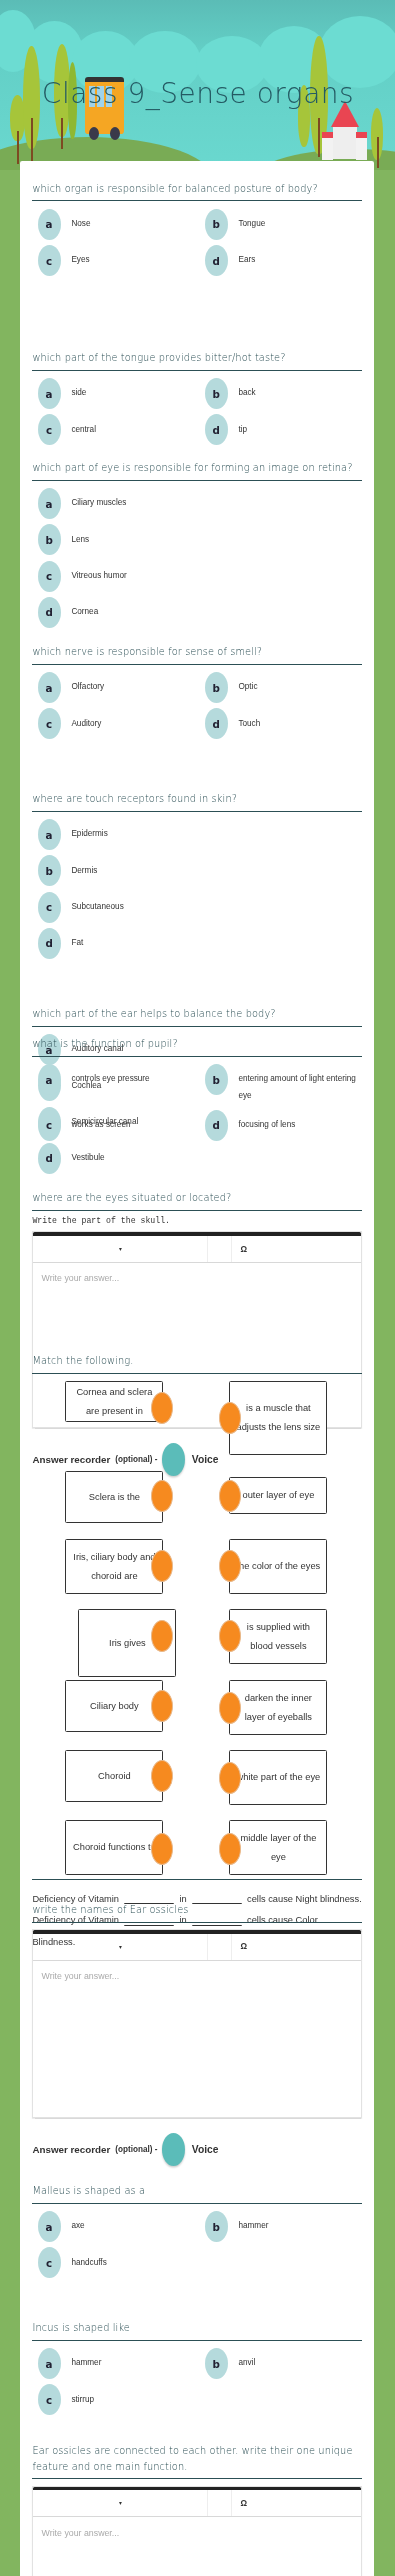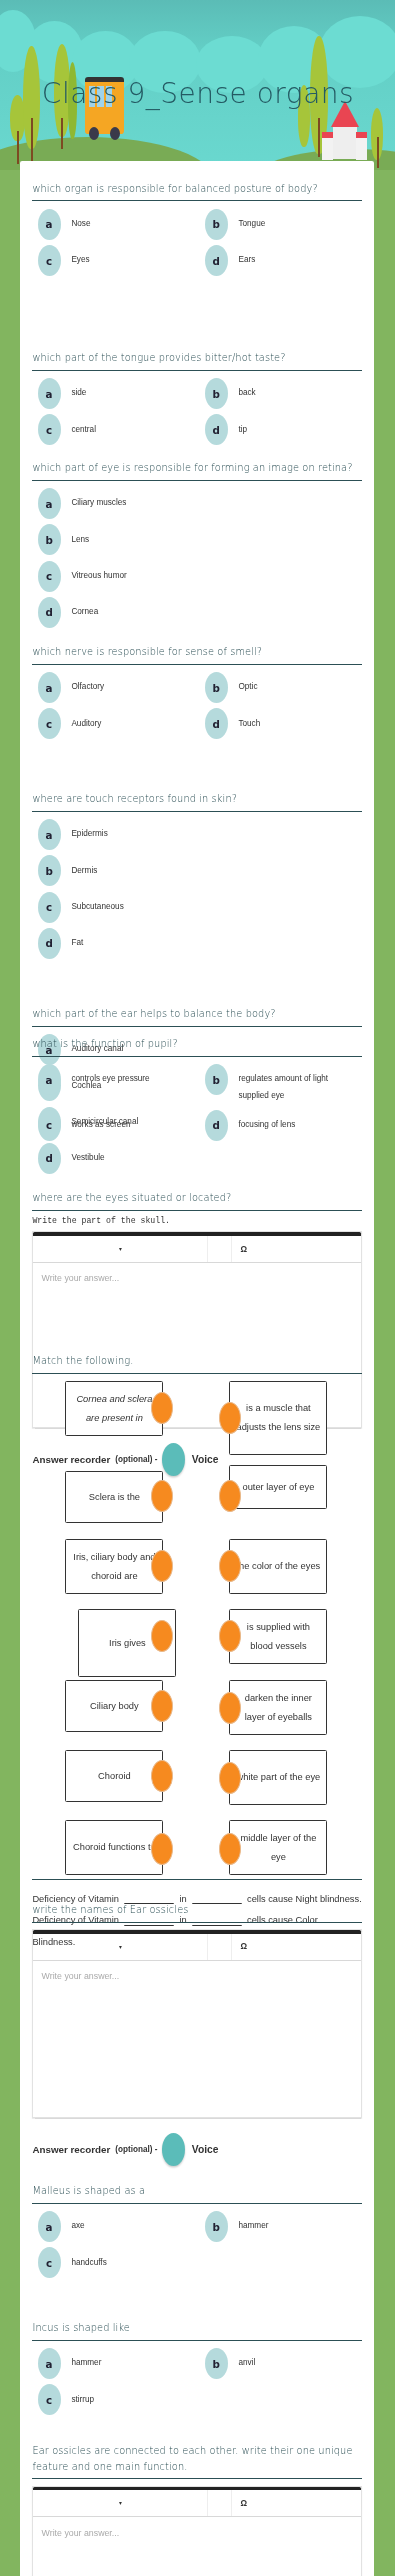--- a/index.html
+++ b/index.html
@@ -279,21 +279,21 @@
   <div class="section" style="top:875px;">
     <div class="q-title">what is the function of pupil?</div>
     <div class="q-rule"></div>
     <div class="options compact">
       <div class="opt">
           <span class="letter">a</span>
           <span class="label">controls eye pressure</span>
         </div>
       <div class="opt">
           <span class="letter">b</span>
-          <span class="label">regulates amount of light supplied eye</span>
+          <span class="label">entering amount of light entering eye</span>
         </div>
       <div class="opt">
           <span class="letter">c</span>
           <span class="label">works as screen</span>
         </div>
       <div class="opt">
           <span class="letter">d</span>
           <span class="label">focusing of lens</span>
         </div>
     </div>
@@ -318,38 +318,38 @@
       <span class="dot"></span>
       <span class="voice">Voice</span>
     </div>
   </div>
 
   <div class="section" style="top:1192px;">
     <div class="q-title">Match the following.</div>
     <div class="q-rule"></div>
     <div class="match-area">
 
-      <div class="mbox" style="left:33px;top:0;height:55px;font-style:italic;">Cornea and sclera are present in</div>
+      <div class="mbox" style="left:33px;top:0;height:41px;">Cornea and sclera are present in</div>
       <div class="mbox" style="left:33px;top:90px;height:52px;">Sclera is the</div>
       <div class="mbox" style="left:33px;top:158px;height:55px;">Iris, ciliary body and choroid are</div>
       <div class="mbox" style="left:46px;top:228px;height:68px;">Iris gives</div>
       <div class="mbox" style="left:33px;top:299px;height:52px;">Ciliary body</div>
       <div class="mbox" style="left:33px;top:369px;height:52px;">Choroid</div>
       <div class="mbox" style="left:33px;top:439px;height:55px;">Choroid functions to</div>
 
       <div class="mdot" style="left:119px;top:10.3px;"></div>
       <div class="mdot" style="left:119px;top:99px;"></div>
       <div class="mdot" style="left:119px;top:169px;"></div>
       <div class="mdot" style="left:119px;top:239px;"></div>
       <div class="mdot" style="left:119px;top:309px;"></div>
       <div class="mdot" style="left:119px;top:379px;"></div>
       <div class="mdot" style="left:119px;top:452px;"></div>
 
       <div class="mbox" style="left:197px;top:0;height:74px;">is a muscle that adjusts the lens size</div>
-      <div class="mbox" style="left:197px;top:84px;height:44px;">outer layer of eye</div>
+      <div class="mbox" style="left:197px;top:96px;height:37px;">outer layer of eye</div>
       <div class="mbox" style="left:197px;top:158px;height:55px;">the color of the eyes</div>
       <div class="mbox" style="left:197px;top:228px;height:55px;">is supplied with blood vessels</div>
       <div class="mbox" style="left:197px;top:299px;height:55px;">darken the inner layer of eyeballs</div>
       <div class="mbox" style="left:197px;top:369px;height:55px;">white part of the eye</div>
       <div class="mbox" style="left:197px;top:439px;height:55px;">middle layer of the eye</div>
 
       <div class="mdot" style="left:187px;top:20.6px;"></div>
       <div class="mdot" style="left:187px;top:99px;"></div>
       <div class="mdot" style="left:187px;top:169px;"></div>
       <div class="mdot" style="left:187px;top:239px;"></div>

